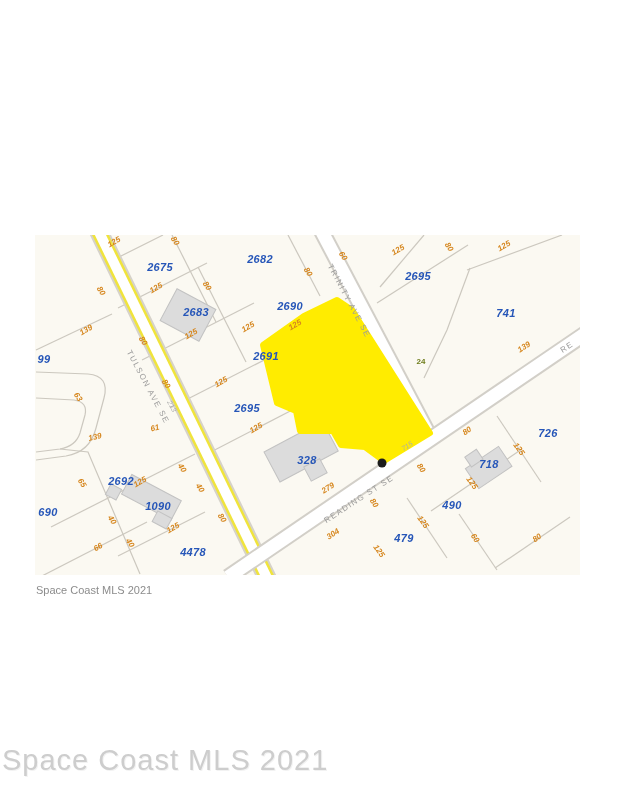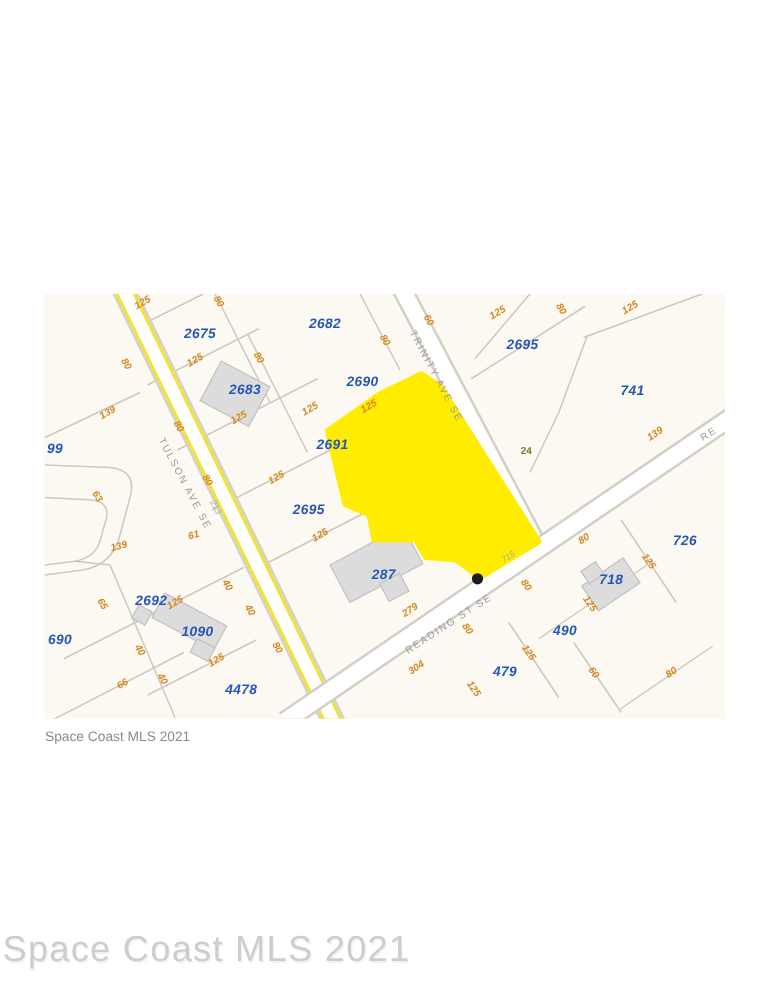--- a/index.html
+++ b/index.html
@@ -105,21 +105,21 @@
       <span class="lbl street-name" style="left: 532px; top: 112px; transform: translate(-50%, -50%) rotate(-33deg);">RE</span>
       <span class="lbl parcel-num" style="left: 9px; top: 124px; transform: translate(-50%, -50%) rotate(0deg);">99</span>
       <span class="lbl parcel-num" style="left: 125px; top: 32px; transform: translate(-50%, -50%) rotate(0deg);">2675</span>
       <span class="lbl parcel-num" style="left: 225px; top: 24px; transform: translate(-50%, -50%) rotate(0deg);">2682</span>
       <span class="lbl parcel-num" style="left: 161px; top: 77px; transform: translate(-50%, -50%) rotate(0deg);">2683</span>
       <span class="lbl parcel-num" style="left: 255px; top: 71px; transform: translate(-50%, -50%) rotate(0deg);">2690</span>
       <span class="lbl parcel-num" style="left: 194px; top: 121px; transform: translate(-50%, -50%) rotate(0deg); margin-left: 37px;">2691</span>
       <span class="lbl parcel-num" style="left: 383px; top: 41px; transform: translate(-50%, -50%) rotate(0deg);">2695</span>
       <span class="lbl parcel-num" style="left: 471px; top: 78px; transform: translate(-50%, -50%) rotate(0deg);">741</span>
       <span class="lbl parcel-num" style="left: 212px; top: 173px; transform: translate(-50%, -50%) rotate(0deg);">2695</span>
-      <span class="lbl parcel-num" style="left: 272px; top: 225px; transform: translate(-50%, -50%) rotate(0deg);">287</span>
+      <span class="lbl parcel-num" style="left: 272px; top: 225px; transform: translate(-50%, -50%) rotate(0deg);">328</span>
       <span class="lbl parcel-num" style="left: 86px; top: 221px; transform: translate(-50%, -50%) rotate(0deg); margin-top: 25px;">2692</span>
       <span class="lbl parcel-num" style="left: 13px; top: 277px; transform: translate(-50%, -50%) rotate(0deg);">690</span>
       <span class="lbl parcel-num" style="left: 123px; top: 271px; transform: translate(-50%, -50%) rotate(0deg);">1090</span>
       <span class="lbl parcel-num" style="left: 158px; top: 317px; transform: translate(-50%, -50%) rotate(0deg);">4478</span>
       <span class="lbl parcel-num" style="left: 369px; top: 303px; transform: translate(-50%, -50%) rotate(0deg);">479</span>
       <span class="lbl parcel-num" style="left: 417px; top: 270px; transform: translate(-50%, -50%) rotate(0deg);">490</span>
       <span class="lbl parcel-num" style="left: 454px; top: 229px; transform: translate(-50%, -50%) rotate(0deg);">718</span>
       <span class="lbl parcel-num" style="left: 513px; top: 198px; transform: translate(-50%, -50%) rotate(0deg);">726</span>
       <span class="lbl dim" style="left: 79px; top: 7px; transform: translate(-50%, -50%) rotate(-30deg);">125</span>
       <span class="lbl dim" style="left: 140px; top: 6px; transform: translate(-50%, -50%) rotate(58deg);">80</span>

